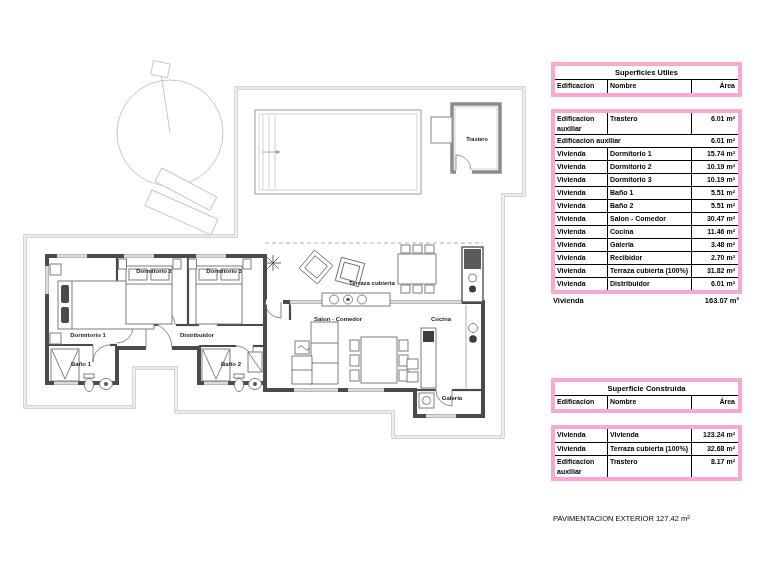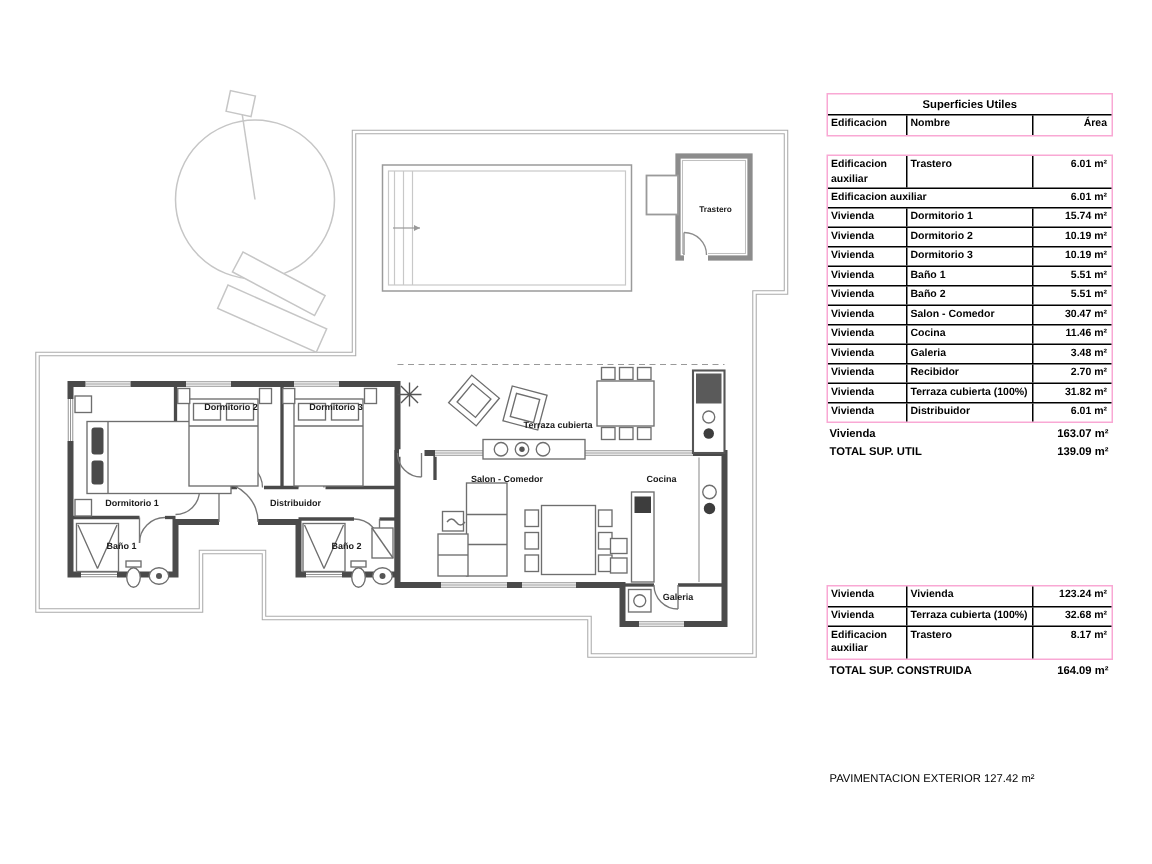--- a/index.html
+++ b/index.html
@@ -4,21 +4,21 @@
 <style>
   html,body{margin:0;padding:0;background:#fff;}
   #stage{position:relative;width:768px;height:576px;background:#fff;overflow:hidden;
          font-family:"Liberation Sans",sans-serif;}
   #plan-svg{position:absolute;left:0;top:0;}
   svg text{font-family:"Liberation Sans",sans-serif;font-weight:bold;fill:#1a1a1a;}
 
   
   .tbl{position:absolute;width:191px;color:#000;font-weight:bold;
        font-size:7px;line-height:1.35;}
-  .tbl-box{border:1px solid #f9a8d4;background:#fff;}
+  .tbl-box{border:4px solid #f9a8d4;background:#fff;}
   .tbl-title{font-size:7.5px;text-align:center;padding:2px 0 1px;border-bottom:1px solid #000;}
   .row{display:flex;align-items:flex-start;min-height:13px;box-sizing:border-box;}
   .row + .row{border-top:1px solid #000;}
   .c1{width:52px;padding:1px 2px;box-sizing:border-box;}
   .c2{width:84px;padding:1px 2px;border-left:1px solid #000;box-sizing:border-box;align-self:stretch;}
   .c3{flex:1;padding:1px 3px 1px 2px;border-left:1px solid #000;text-align:right;box-sizing:border-box;align-self:stretch;}
   .hdr .c3{text-align:right;}
   .sub-label{flex:1;padding:1px 2px;}
   .sub-area{width:52px;padding:1px 3px 1px 2px;text-align:right;}
   .datablock{margin-top:12px;}
@@ -373,45 +373,45 @@
       <div class="row">
         <div class="c1">Vivienda</div>
         <div class="c2">Distribuidor</div>
         <div class="c3">6.01 m²</div>
       </div>
     </div>
     <div class="free-row">
       <div class="free-label">Vivienda</div>
       <div class="free-area">163.07 m²</div>
     </div>
-    <div class="free-row">
-      <div class="free-label">TOTAL SUP. UTIL</div>
-      <div class="free-area">139.09 m²</div>
+  </div>
+
+  <div class="tbl" style="left:551px;top:378px;">
+    <div class="tbl-box">
+      <div class="tbl-title">Superficie Construida</div>
+      <div class="row hdr">
+        <div class="c1">Edificacion</div>
+        <div class="c2">Nombre</div>
+        <div class="c3">Área</div>
+      </div>
     </div>
-  </div>
-
-  <div class="tbl" style="left:551px;top:378px;">
     <div class="tbl-box datablock">
       <div class="row">
         <div class="c1">Vivienda</div>
         <div class="c2">Vivienda</div>
         <div class="c3">123.24 m²</div>
       </div>
       <div class="row">
         <div class="c1">Vivienda</div>
         <div class="c2">Terraza cubierta (100%)</div>
         <div class="c3">32.68 m²</div>
       </div>
       <div class="row">
         <div class="c1">Edificacion auxiliar</div>
         <div class="c2">Trastero</div>
         <div class="c3">8.17 m²</div>
       </div>
     </div>
-    <div class="free-row">
-      <div class="free-label">TOTAL SUP. CONSTRUIDA</div>
-      <div class="free-area">164.09 m²</div>
-    </div>
   </div>
 
   <div class="note" style="left:553px;top:514px;">PAVIMENTACION EXTERIOR 127.42 m²</div>
 
 </div>
 
 </body></html>

